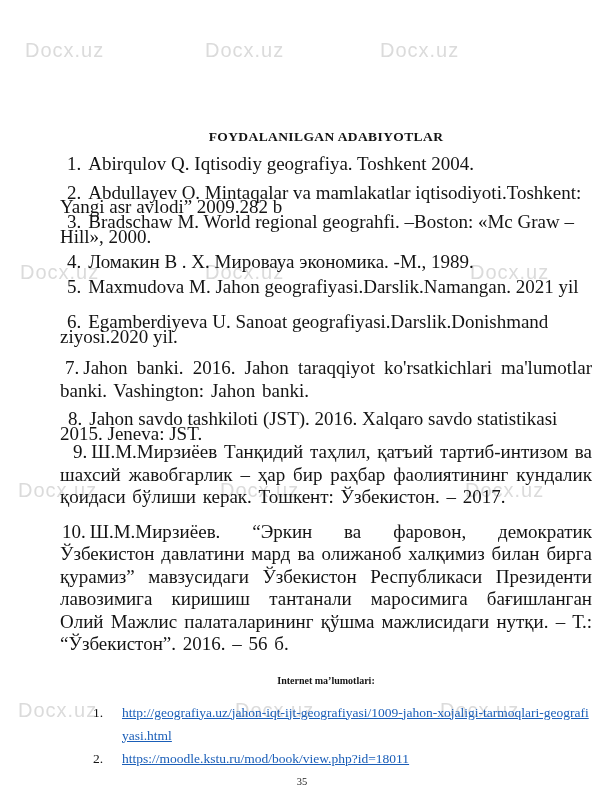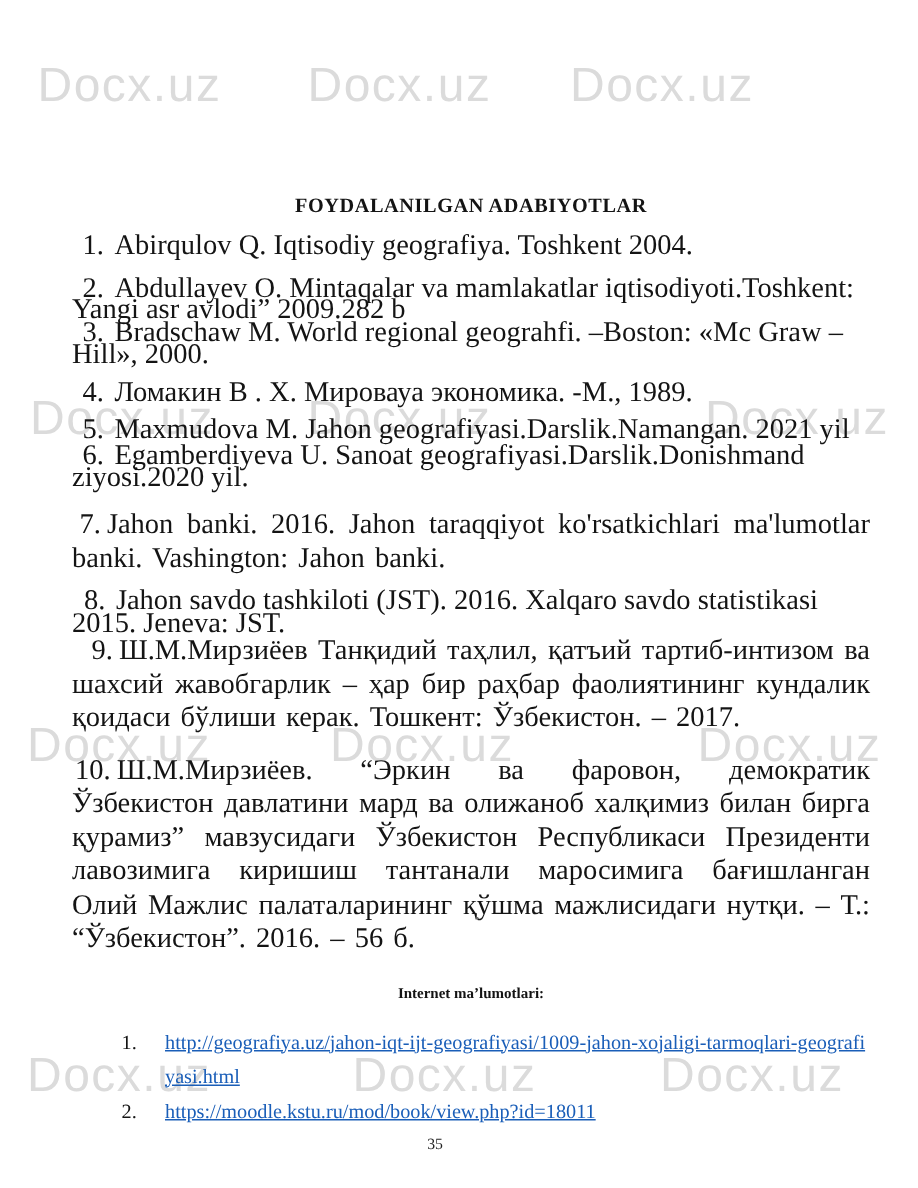--- a/index.html
+++ b/index.html
@@ -2,40 +2,40 @@
 <html><head>
 <meta charset="utf-8">
 <style>
   html,body{margin:0;padding:0;background:#ffffff;}
   .page{
     position:relative;width:612px;height:792px;background:#ffffff;overflow:hidden;
     font-family:"Liberation Serif", serif;color:#141414;
   }
   
   .wm{
-    position:absolute;font-family:"Liberation Sans", sans-serif;font-size:32px;
+    position:absolute;font-family:"Liberation Sans", sans-serif;font-size:20px;
     color:#dbdbdb;letter-spacing:1px;white-space:nowrap;user-select:none;line-height:1;text-align:center;
   }
   
-  .content{position:absolute;left:48px;top:0;width:532px;}
+  .content{position:absolute;left:60px;top:0;width:532px;}
   .title{
     margin:129px 0 0;font-size:13.5px;line-height:16px;text-align:center;
     font-weight:bold;letter-spacing:.4px;
   }
   p{margin:0;}
   .ref{font-size:19px;}
   .ref .num{margin-right:7px;}
   .ref-just{text-align:justify;line-height:22.5px;word-spacing:2px;}
   .ref-just .num{margin-right:4px;}
   .ref-1{margin-top:11px;line-height:15px;text-indent:7px;}
   .ref-2{margin-top:15px;line-height:14px;text-indent:7px;}
   .ref-3{line-height:15px;text-indent:7px;}
   .ref-4{margin-top:10px;line-height:15px;text-indent:7px;}
   .ref-5{margin-top:10px;line-height:15px;text-indent:7px;}
-  .ref-6{margin-top:2px;line-height:15px;text-indent:7px;}
+  .ref-6{margin-top:20px;line-height:15px;text-indent:7px;}
   .ref-7{margin-top:13px;text-indent:5px;}
   .ref-8{margin-top:9px;line-height:15px;text-indent:8px;}
   .ref-9{text-indent:13px;}
   .ref-10{margin-top:12px;text-indent:2px;}
   .inet-title{
     margin:17px 0 12px;font-size:10px;line-height:16px;text-align:center;font-weight:bold;
   }
   .links{margin-top:8px;}
   .link-row{padding-left:62px;font-size:13.5px;line-height:23px;}
   .link-row .lnum{display:inline-block;width:29px;margin-left:-29px;color:#141414;}

